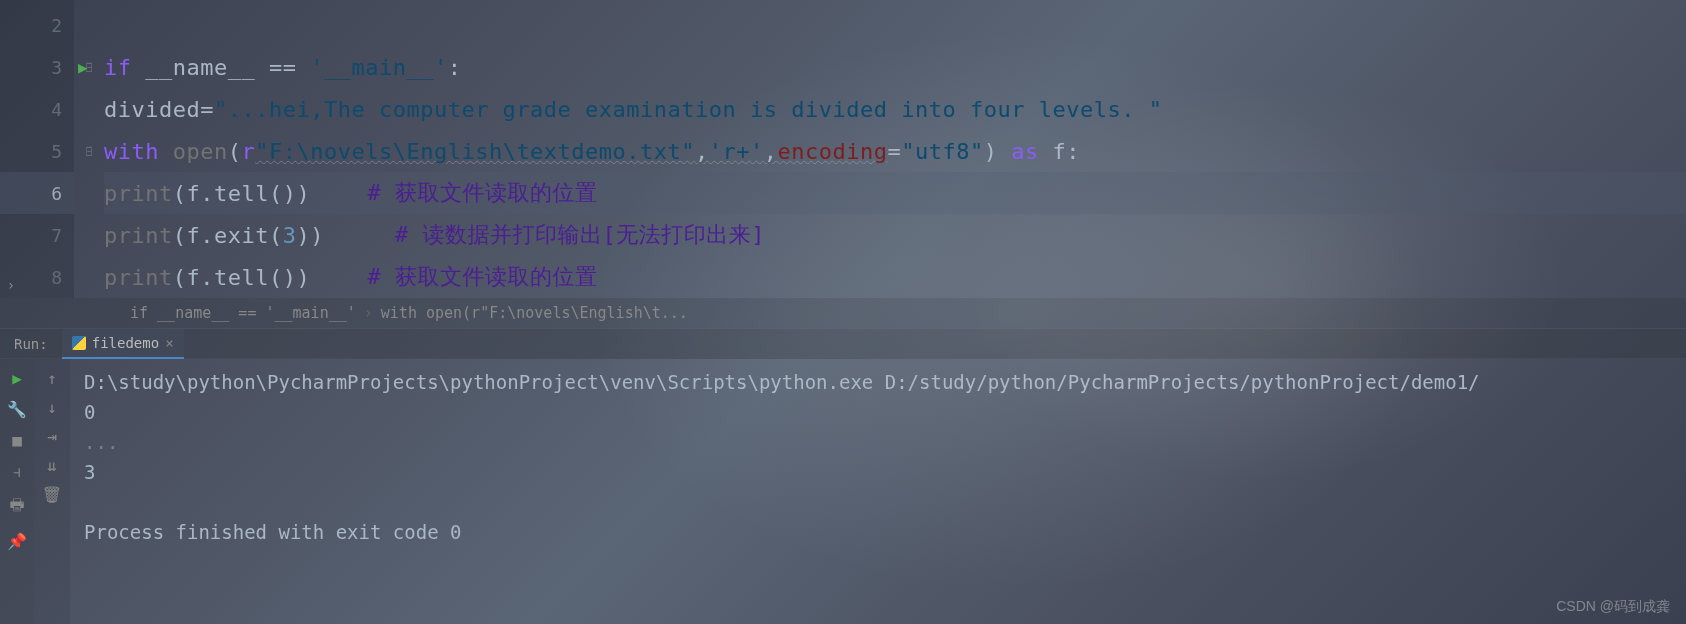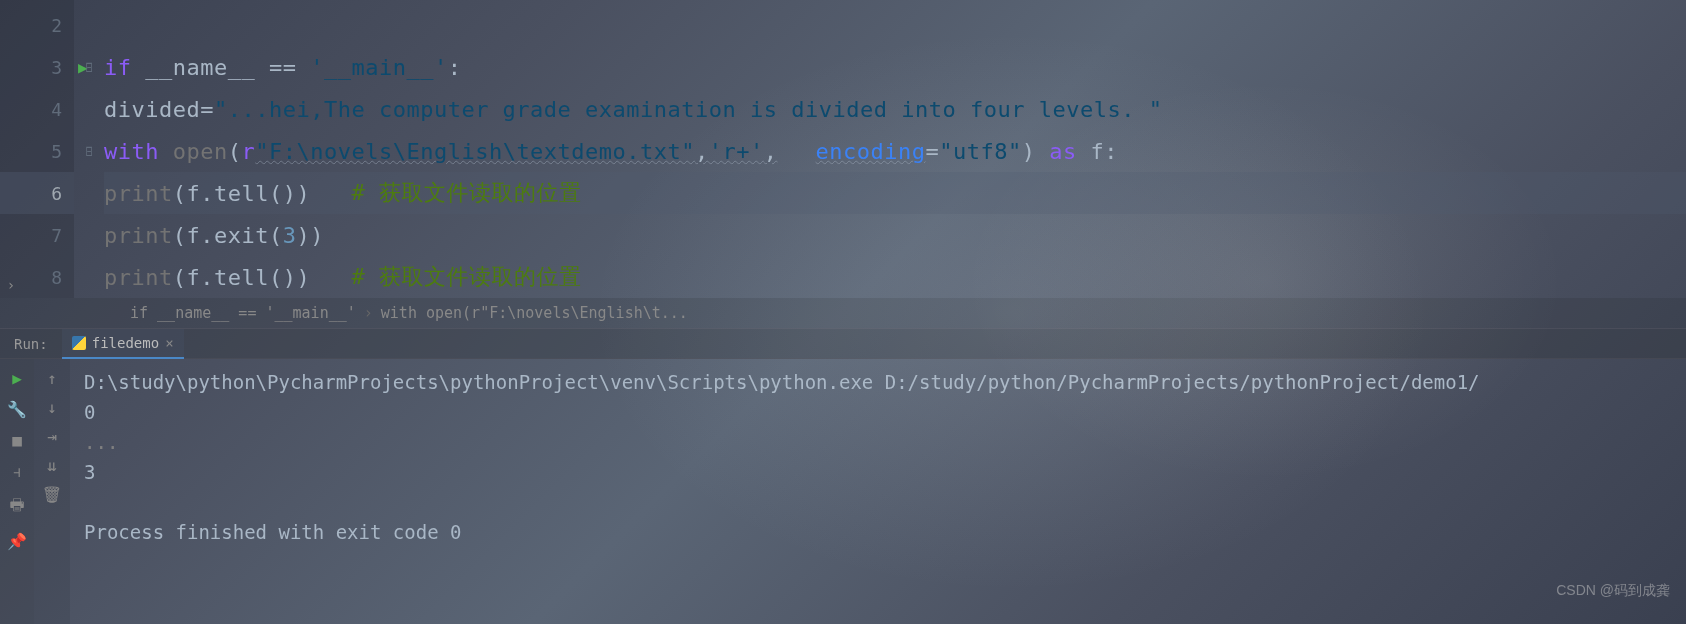--- a/index.html
+++ b/index.html
@@ -74,22 +74,22 @@
   height: 42px;
   display: flex;
   align-items: center;
   white-space: pre;
   font-size: 22px;
   letter-spacing: 0.5px;
 }
 .code-line.active-line { background: rgba(80,90,110,0.25); }
 .kw { color: #8b5cf6; }
 .str { color: #0c4a6e; }
-.cm { color: #4d7c0f; }
-.param { color: #3b82f6; margin-left: 38px; }
+.cm { color: #4c1d95; margin-left: 16px; }
+.param { color: #7f1d1d; }
 .builtin { color: #737373; }
 .var { color: #a9b7c6; }
 .punct { color: #a9b7c6; }
 .underline { text-decoration: underline wavy rgba(169,183,198,0.4); text-decoration-thickness: 1px; }
 .expand-chevron {
   position: absolute;
   left: 2px;
   bottom: 4px;
   width: 18px;
   height: 18px;
@@ -179,21 +179,21 @@
   color: #a9b7c6;
 }
 .console-line {
   height: 30px;
   display: flex;
   align-items: center;
   white-space: pre;
 }
 .watermark {
   position: absolute;
-  bottom: 24px;
+  bottom: 8px;
   right: 16px;
   font-size: 14px;
   color: rgba(200,200,200,0.5);
   font-family: sans-serif;
 }
 .folded { color: #808080; }
 .pinch { font-size: 11px; transform: scaleY(1.6); }
 </style>
 </head>
 <body>
@@ -237,21 +237,21 @@
     <div class="fold-cell"></div>
     <div class="fold-cell"></div>
     <div class="fold-cell"></div>
   </div>
   <div class="code-area">
     <div class="code-line"></div>
     <div class="code-line"><span class="kw">if</span><span class="var"> __name__ </span><span class="punct">== </span><span class="str">'__main__'</span><span class="punct">:</span></div>
     <div class="code-line">     <span class="var">divided</span><span class="punct">=</span><span class="str">"...hei,The computer grade examination is divided into four levels. "</span></div>
     <div class="code-line">     <span class="kw">with</span><span class="builtin"> open</span><span class="punct">(</span><span class="kw">r</span><span class="str underline">"F:\novels\English\textdemo.txt"</span><span class="punct underline">,</span><span class="str underline">'r+'</span><span class="punct underline">,</span><span class="param underline">encoding</span><span class="punct">=</span><span class="str">"utf8"</span><span class="punct">) </span><span class="kw">as</span><span class="var"> f</span><span class="punct">:</span></div>
     <div class="code-line active-line">         <span class="builtin">print</span><span class="punct">(</span><span class="var">f.tell()</span><span class="punct">)   </span><span class="cm"># 获取文件读取的位置</span></div>
-    <div class="code-line">         <span class="builtin">print</span><span class="punct">(</span><span class="var">f.exit(</span><span style="color:#6897bb">3</span><span class="var">)</span><span class="punct">)    </span></div>
+    <div class="code-line">         <span class="builtin">print</span><span class="punct">(</span><span class="var">f.exit(</span><span style="color:#6897bb">3</span><span class="var">)</span><span class="punct">)    </span><span class="cm"># 读数据并打印输出[无法打印出来]</span></div>
     <div class="code-line">         <span class="builtin">print</span><span class="punct">(</span><span class="var">f.tell()</span><span class="punct">)   </span><span class="cm"># 获取文件读取的位置</span></div>
   </div>
   <div class="expand-chevron">›</div>
 </div>
 
 <div class="breadcrumb-bar">
   <span>if __name__ == '__main__'</span>
   <span class="breadcrumb-sep">›</span>
   <span>with open(r"F:\novels\English\t...</span>
 </div>

